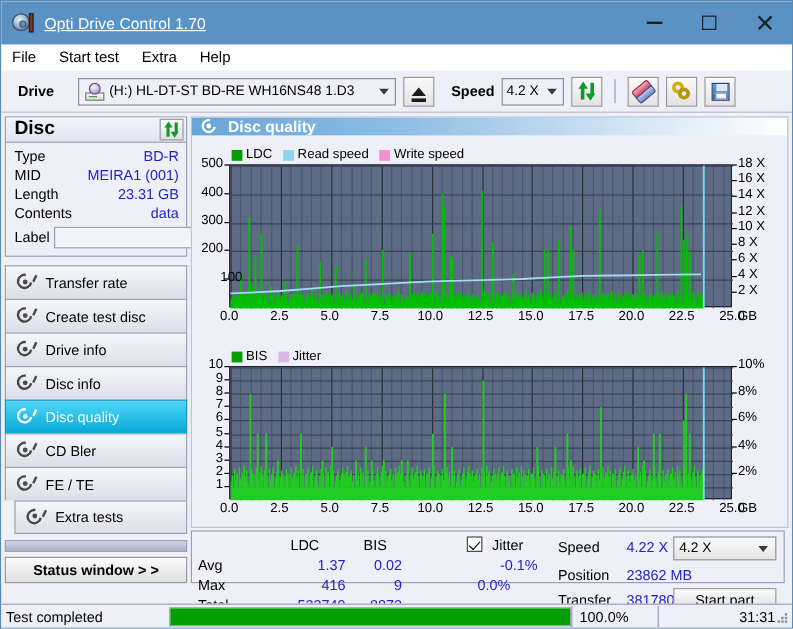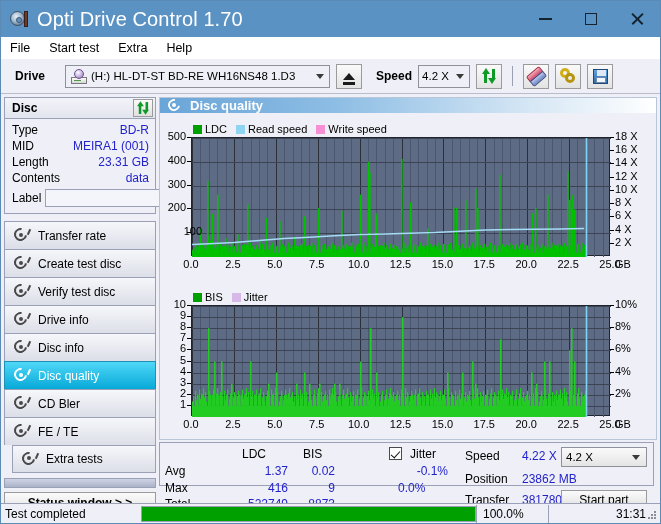--- a/index.html
+++ b/index.html
@@ -44,22 +44,23 @@
     content: ""; position: absolute; left: 5px; top: 5px;
     width: 4px; height: 4px; border-radius: 50%; background: #5b92c4;
     border: 1px solid #44556b;
   }
   #app-icon .bar {
     position: absolute; right: 1px; top: 2px;
     width: 4px; height: 16px; background: #6b3a2a; border: 1px solid #3a2016;
   }
   #title-text {
     color: #ffffff;
-    font-size: 20px;
+    font-size: 13px;
     letter-spacing: .1px;
+    text-decoration: underline;
   }
   #window-controls {
     position: absolute; right: 0; top: 0;
     display: flex; height: 36px;
   }
   #window-controls > div {
     width: 46px; height: 36px;
     display: flex; align-items: center; justify-content: center;
     color: #14232f;
     font-size: 15px;
@@ -176,21 +177,21 @@
 
   
   #sidebar { width: 158px; background: #eff0f7; padding: 3px 3px 0 3px; }
   #disc-panel { border: 1px solid #9aa0b5; background: #eff0f7; }
   #disc-head {
     height: 21px; display: flex; align-items: center;
     padding: 0 2px 0 7px;
     border-bottom: 1px solid #9aa0b5;
     background: linear-gradient(#f3f4f9,#e3e5ef);
   }
-  #disc-head .t { font-weight: bold; font-size: 12px; }
+  #disc-head .t { font-weight: bold; font-size: 16px; }
   #disc-head .btn {
     margin-left: auto; width: 20px; height: 18px;
     border: 1px solid #9b9b9b; background: linear-gradient(#fafafa,#e0e0e0);
     display: flex; align-items: center; justify-content: center;
   }
   #disc-rows { padding: 3px 6px 5px 7px; }
   .drow { display: flex; align-items: center; height: 16px; font-size: 12px; }
   .drow .k { color: #000; }
   .drow .v { margin-left: auto; color: #2222cc; }
   #label-row { display: flex; align-items: center; margin-top: 2px; gap: 4px; }
@@ -468,28 +469,20 @@
             </span>
           <span>Transfer rate</span>
         </div>
         <div class="nav">
           <span class="nav-ico">
               <span class="ring"></span>
               <span class="dot"></span>
               <span class="spk"></span>
             </span>
           <span>Create test disc</span>
-        </div>
-        <div class="nav">
-          <span class="nav-ico">
-              <span class="ring"></span>
-              <span class="dot"></span>
-              <span class="spk"></span>
-            </span>
-          <span>Verify test disc</span>
         </div>
         <div class="nav">
           <span class="nav-ico">
               <span class="ring"></span>
               <span class="dot"></span>
               <span class="spk"></span>
             </span>
           <span>Drive info</span>
         </div>
         <div class="nav">

